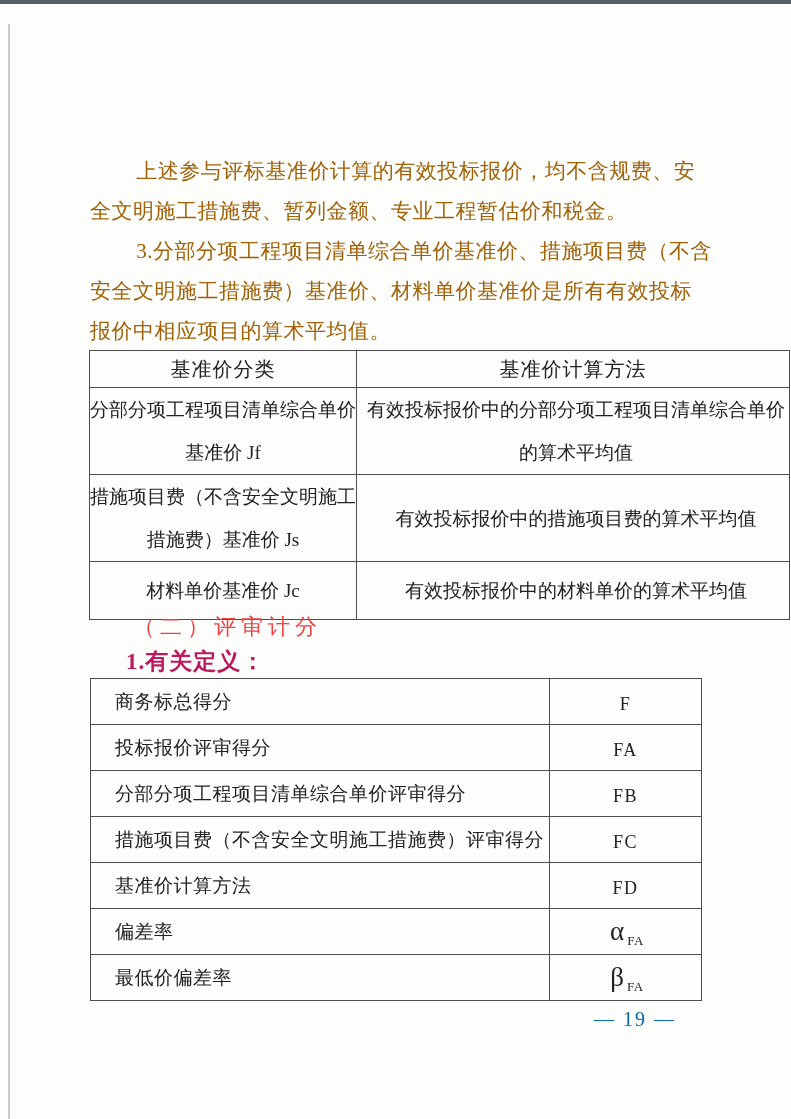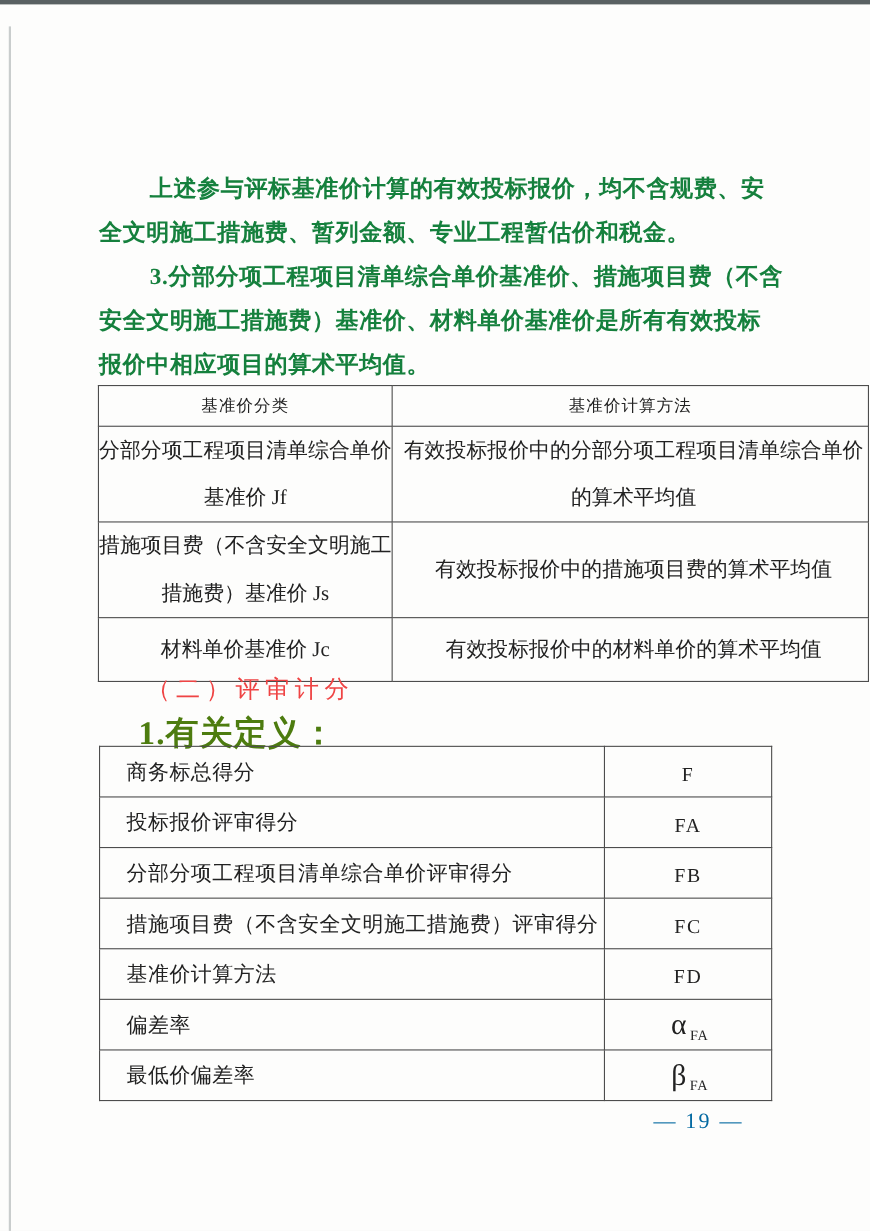--- a/index.html
+++ b/index.html
@@ -21,54 +21,53 @@
   }
   .scan-line{
     position:absolute;top:24px;left:8px;width:2px;height:1095px;
     background:#c9cdcd;
   }
   
   .para-block{
     position:absolute;top:151px;left:90px;width:587px;
     font-size:21px;line-height:40px;
     letter-spacing:0.5px;
-    color:#15803d;
-    font-weight:bold;
+    color:#a16207;
   }
   .para-line{white-space:nowrap;}
   .para-line.indent{text-indent:2.2em;}
   
   .tbl1{
     position:absolute;top:350px;left:89px;
     border-collapse:collapse;table-layout:fixed;
     font-size:19px;color:#222;
   }
   .tbl1 td,.tbl1 th{
     border:1px solid #4d4d4d;
     padding:0;
     font-weight:normal;
   }
   .tbl1 .c1{width:231px;}
   .tbl1 .c2{width:354px;}
   .tbl1 .hrow{height:37px;}
-  .tbl1 .hcell{text-align:center;vertical-align:middle;font-size:15px;letter-spacing:1px;font-family:Liberation Mono, monospace;}
+  .tbl1 .hcell{text-align:center;vertical-align:middle;font-size:20px;letter-spacing:1px;font-family:Liberation Mono, monospace;}
   .tbl1 .r1{height:76px;}
   .tbl1 .r2{height:78px;}
   .tbl1 .r3{height:58px;}
   .tbl1 .cat{text-align:center;vertical-align:middle;}
   .tbl1 .method{text-align:center;vertical-align:middle;padding-left:10px;padding-right:4px;}
   .tbl1 .cell-line{line-height:43px;white-space:nowrap;}
   
   .h-section{
     position:absolute;top:612px;left:133px;
     font-size:22px;letter-spacing:5px;color:#ef4444;
   }
   .h-sub{
     position:absolute;top:646px;left:126px;
-    font-size:30px;font-weight:bold;color:#4d7c0f;letter-spacing:1px;
+    font-size:23px;font-weight:bold;color:#be185d;letter-spacing:1px;
   }
   
   .tbl2{
     position:absolute;top:678px;left:90px;
     border-collapse:collapse;table-layout:fixed;
     font-size:19px;color:#222;
   }
   .tbl2 td{
     border:1px solid #4d4d4d;
     height:45px;padding:0;vertical-align:middle;

